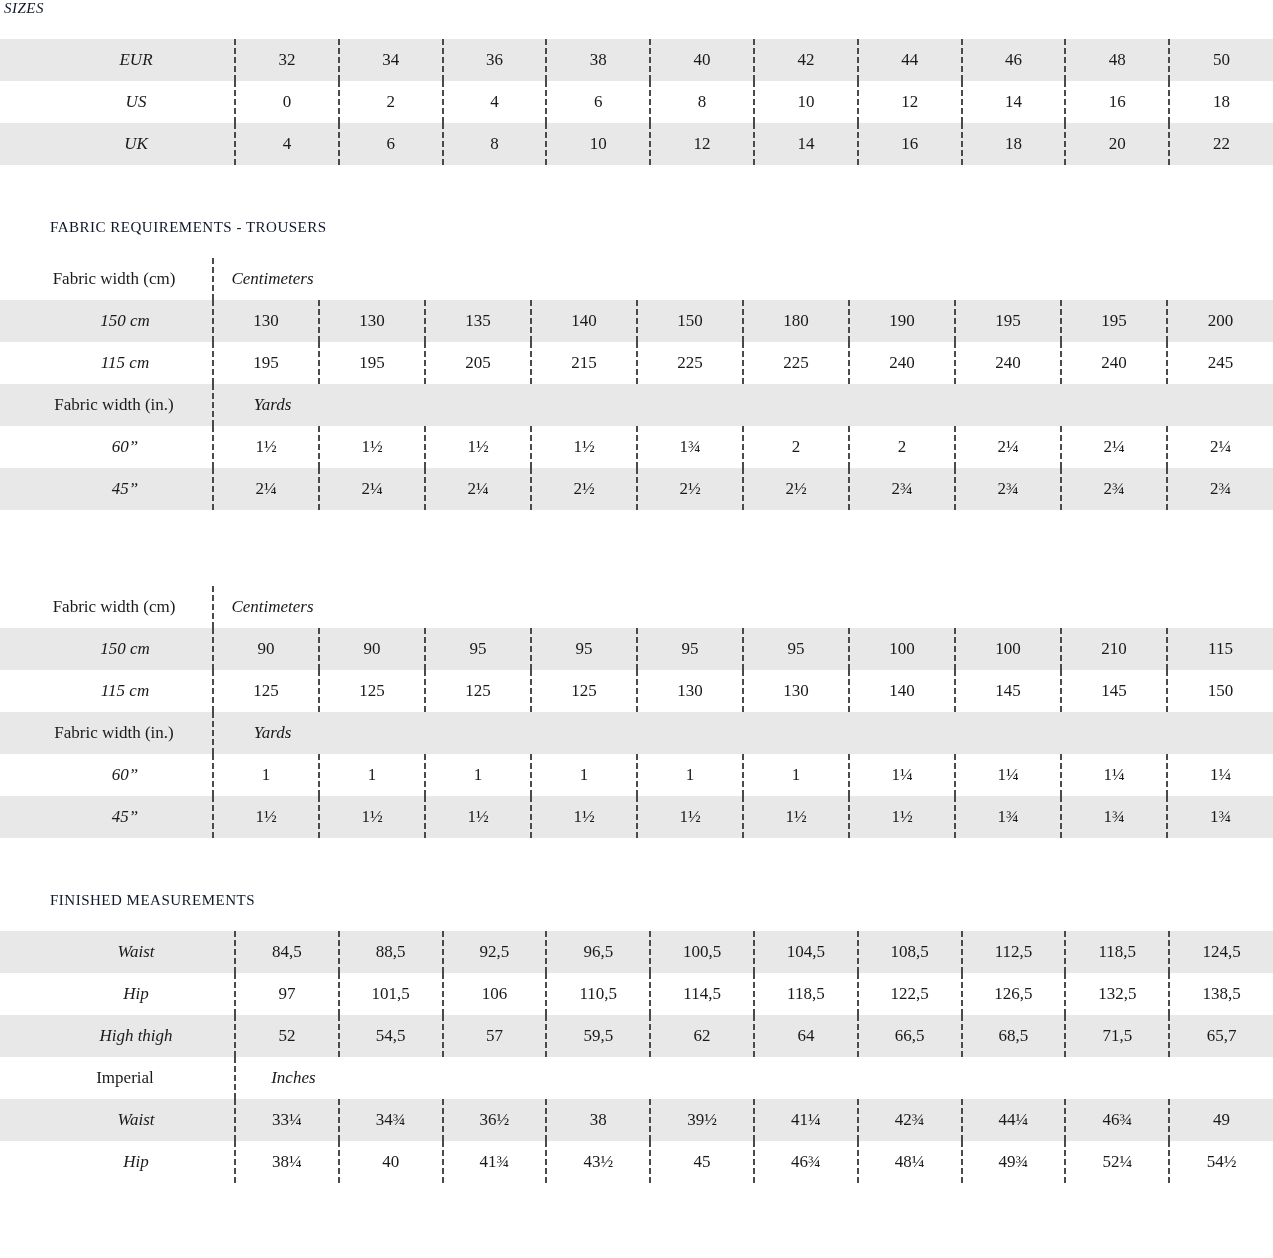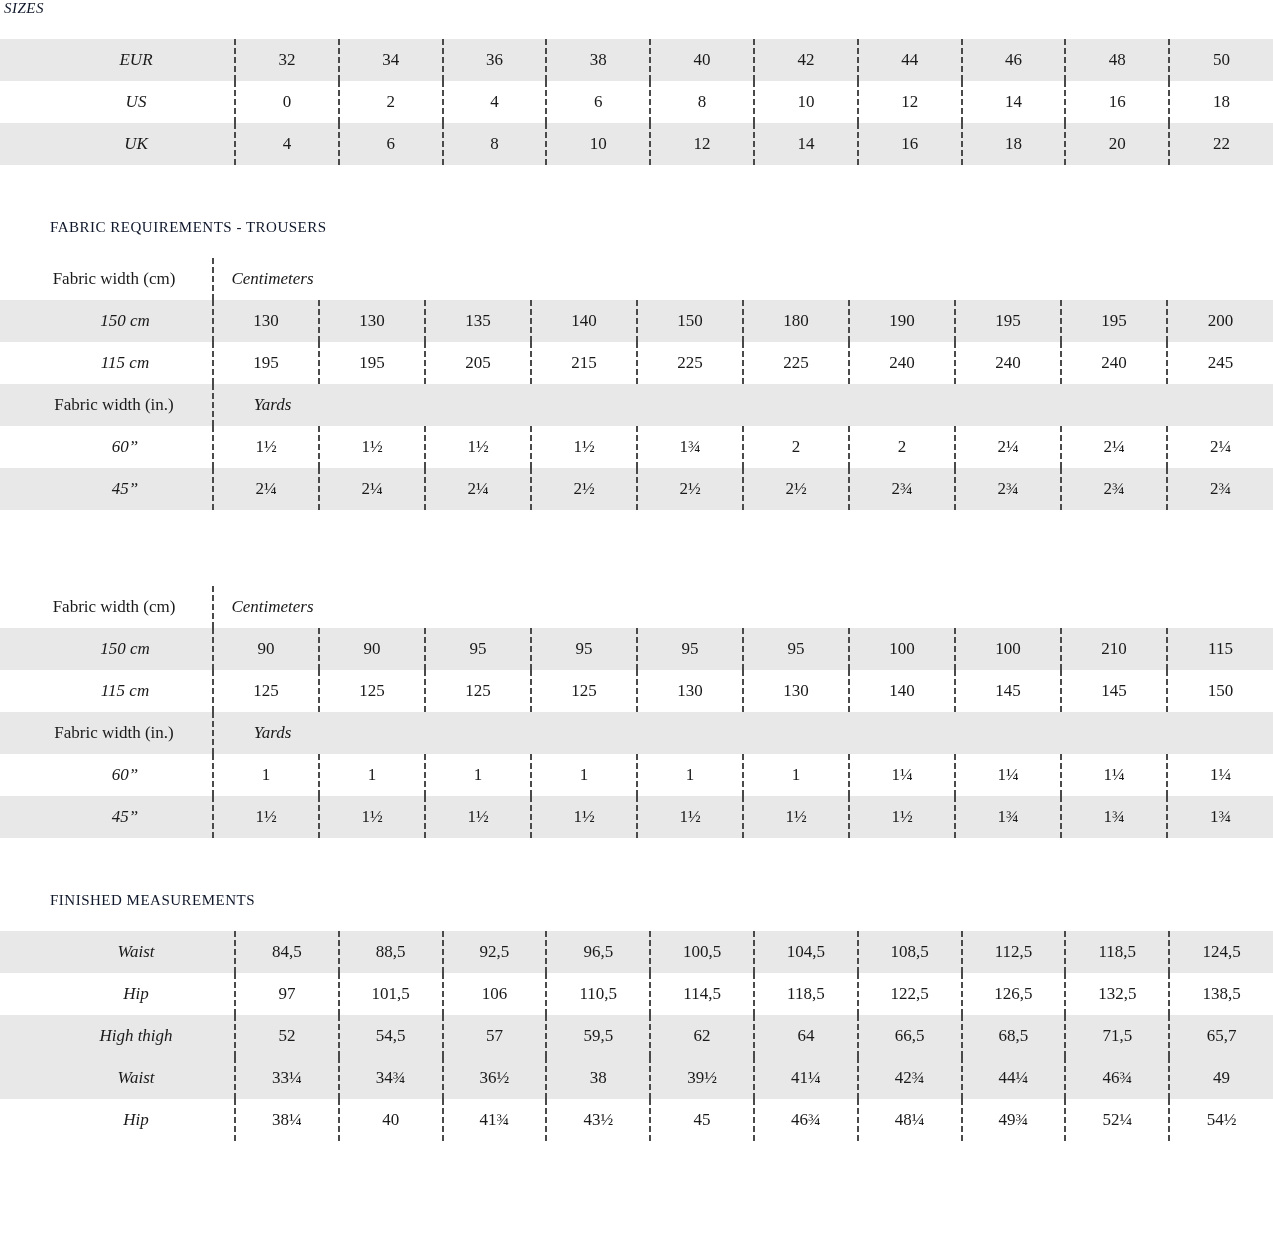--- a/index.html
+++ b/index.html
@@ -351,20 +351,33 @@
           <td class="sep num">54,5</td>
           <td class="sep num">57</td>
           <td class="sep num">59,5</td>
           <td class="sep num">62</td>
           <td class="sep num">64</td>
           <td class="sep num">66,5</td>
           <td class="sep num">68,5</td>
           <td class="sep num">71,5</td>
           <td class="sep num">65,7</td>
         </tr>
+        <tr class="white">
+          <td class="lbl-tight">Imperial</td>
+          <td class="sep unit">Inches</td>
+          <td></td>
+          <td></td>
+          <td></td>
+          <td></td>
+          <td></td>
+          <td></td>
+          <td></td>
+          <td></td>
+          <td></td>
+        </tr>
         <tr class="shade">
           <td class="lbl">Waist</td>
           <td class="sep num">33¼</td>
           <td class="sep num">34¾</td>
           <td class="sep num">36½</td>
           <td class="sep num">38</td>
           <td class="sep num">39½</td>
           <td class="sep num">41¼</td>
           <td class="sep num">42¾</td>
           <td class="sep num">44¼</td>

